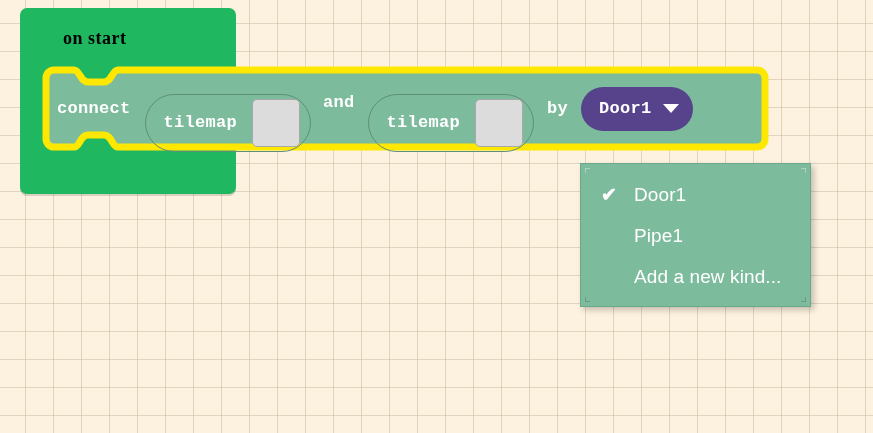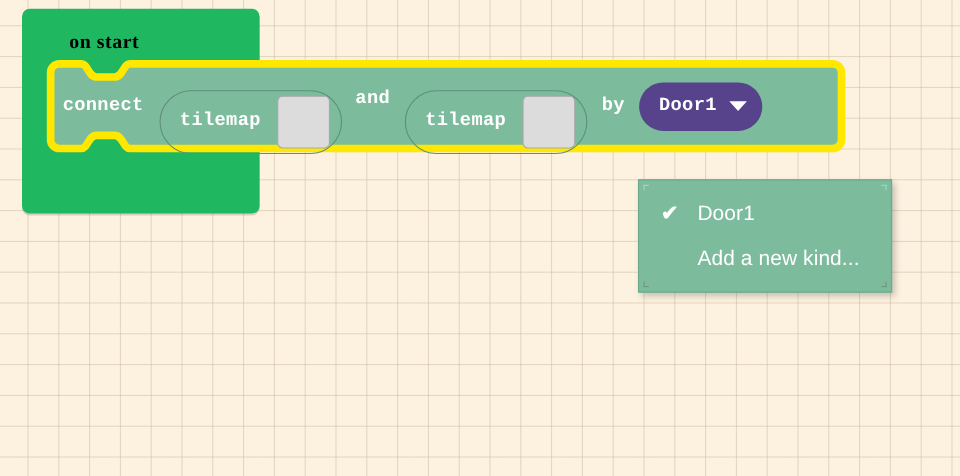--- a/index.html
+++ b/index.html
@@ -46,21 +46,21 @@
     font-weight: bold;
     letter-spacing: 0.5px;
     white-space: nowrap;
     margin-left: 30px;
   }
 
   
   .connect-wrap {
     position: absolute;
     left: 42px;
-    top: 54px;
+    top: 66px;
     width: 727px;
     height: 62px;
   }
   .connect-wrap svg {
     position: absolute;
     left: 0;
     top: 0;
   }
   .connect-content {
     position: absolute;
@@ -253,20 +253,24 @@
     <span class="corner-tick bl"></span>
     <span class="corner-tick br"></span>
 
     <div class="menu-item">
       <span class="menu-check">✔</span>
       <span class="menu-text">Door1</span>
     </div>
 
 
 
+    <div class="menu-item">
+      <span class="menu-check hidden">✔</span>
+      <span class="menu-text">Pipe1</span>
+    </div>
 
     <div class="menu-item">
       <span class="menu-check hidden">✔</span>
       <span class="menu-text">Add a new kind...</span>
     </div>
   </div>
 
 </div>
 
 </body></html>

